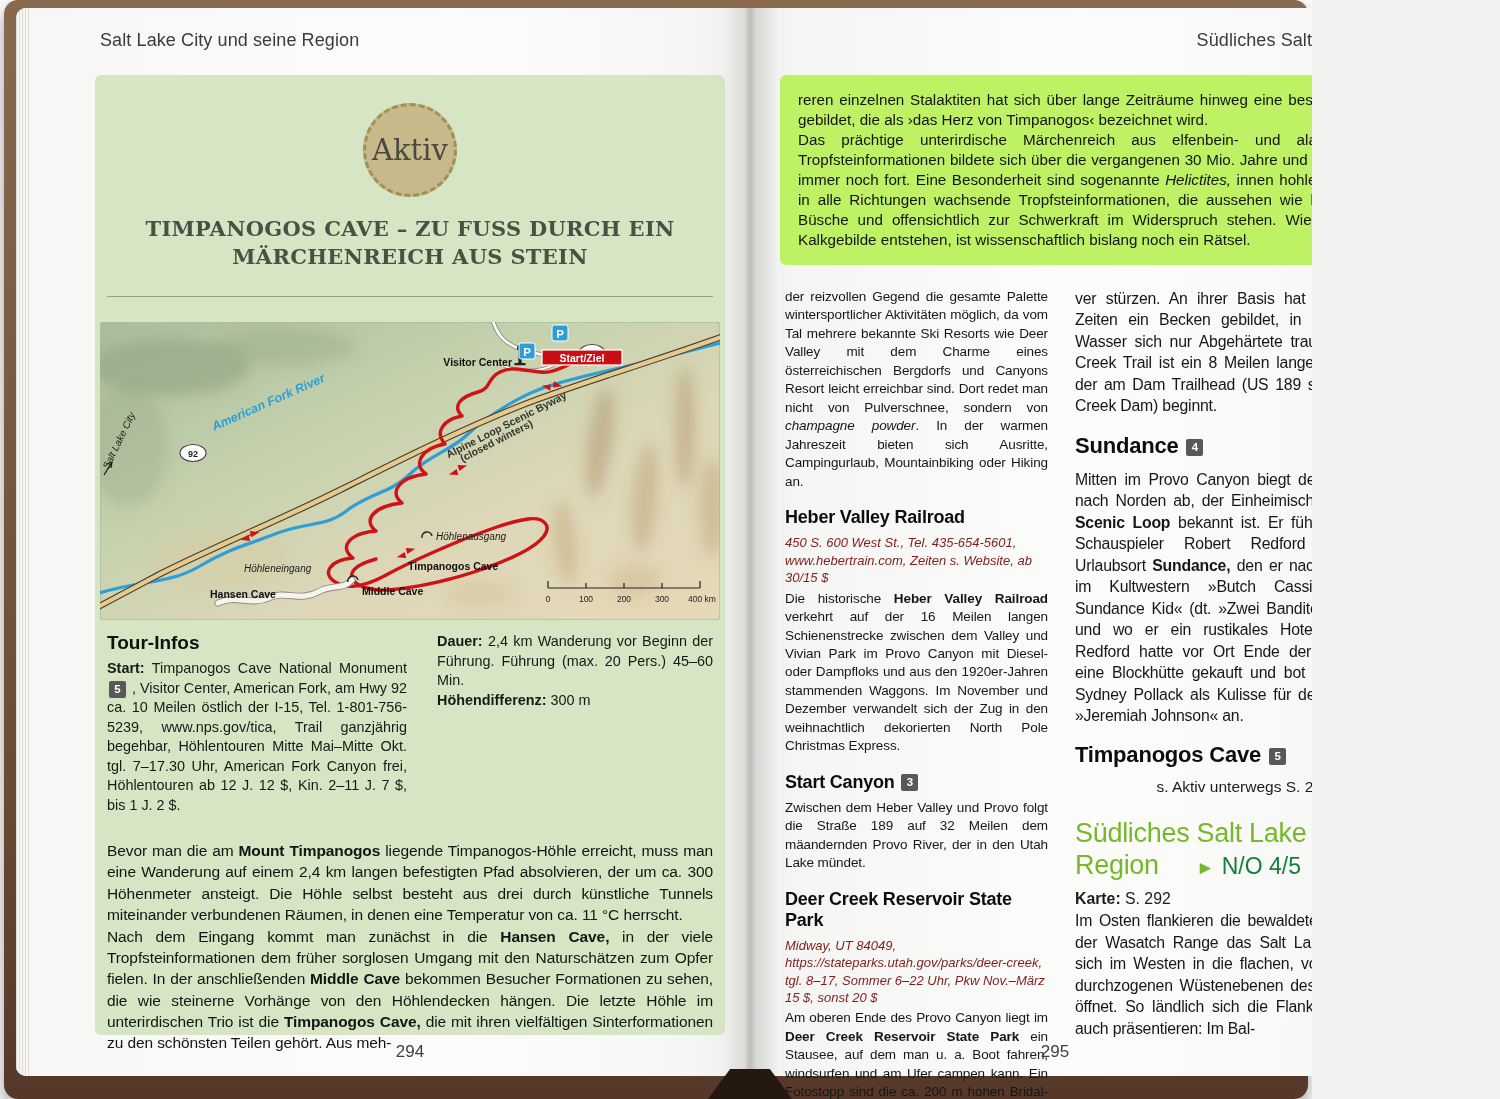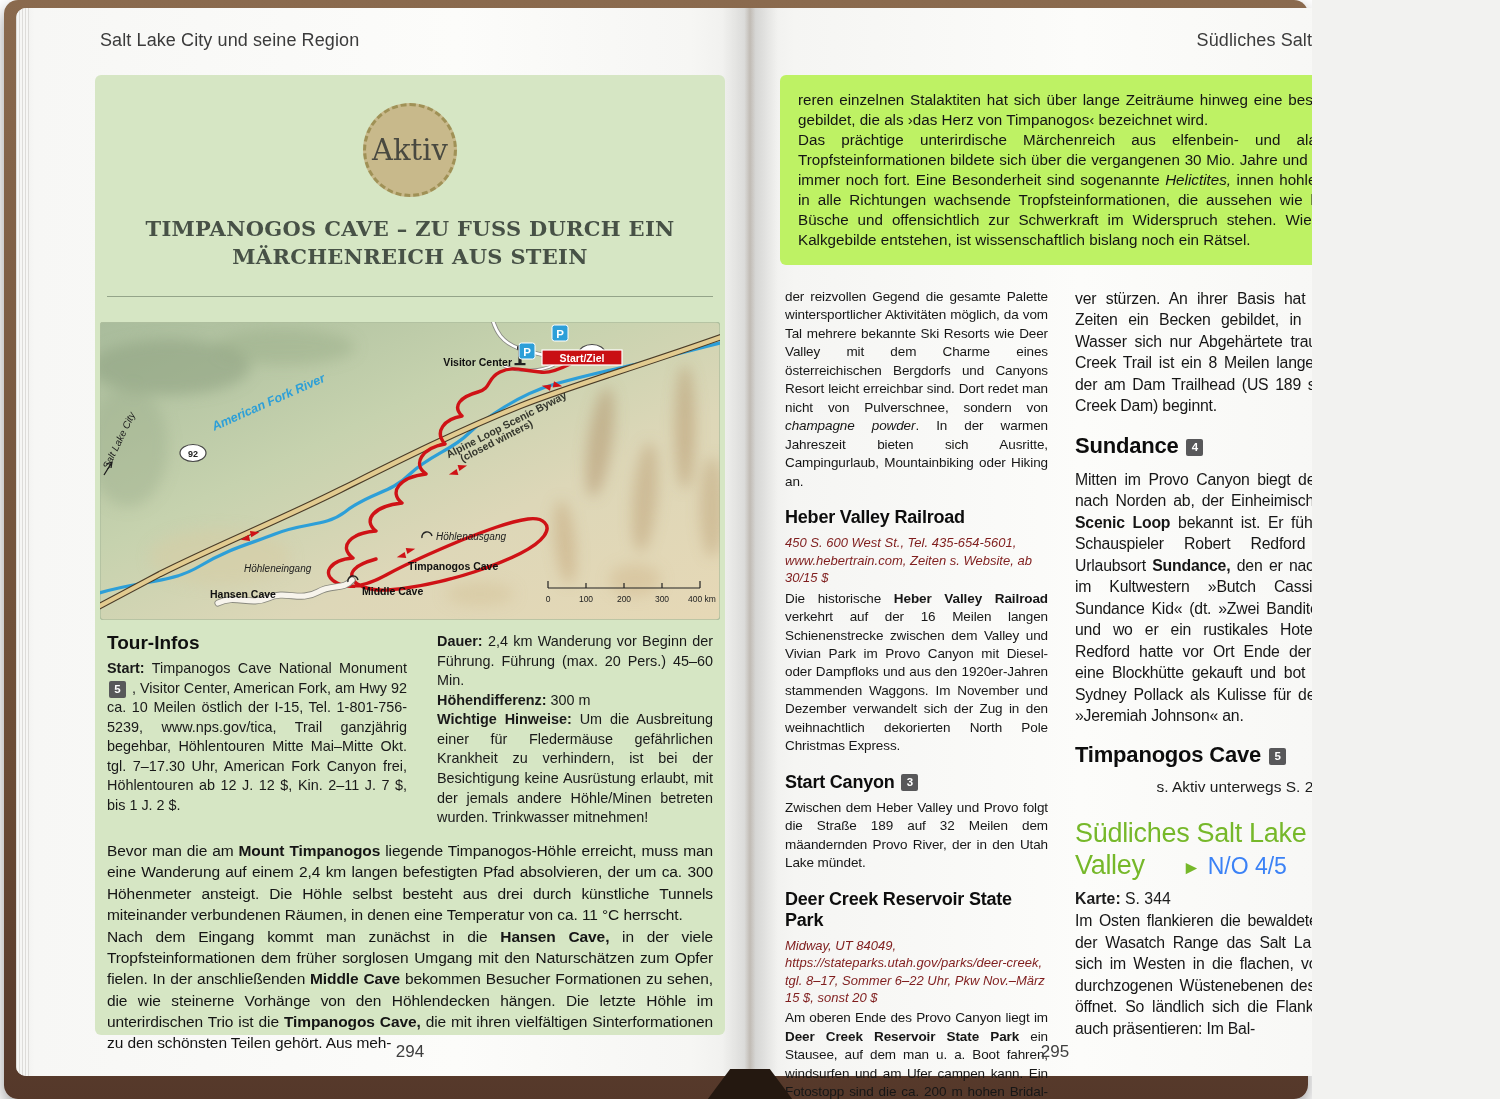--- a/index.html
+++ b/index.html
@@ -63,21 +63,21 @@
   .rcol1 h3{margin:16px 0 6px;font-size:18px;color:#0d0d0d;letter-spacing:-.2px;}
   .rcol2 h3.bigh{margin:16px 0 10px;font-size:22px;color:#0d0d0d;letter-spacing:-.2px;}
   .contact{font-style:italic;font-size:13px;line-height:1.34;margin:0 0 3px;color:#7f1d1d;}
   .nb{display:inline-block;min-width:17px;height:17px;background:#58585a;color:#fff;
       font-size:11.5px;line-height:17px;text-align:center;border-radius:2px;font-weight:bold;
       vertical-align:2px;padding:0 2px;box-sizing:border-box;margin:0 2px;}
   .tour .nb,.panel .nb{vertical-align:0;}
   .refline{font-size:15.5px;margin:0 0 4px;text-align:center;}
   .region-title{margin:22px 0 8px;font-size:27px;line-height:1.18;color:#76b82a;font-weight:400;letter-spacing:-.3px;}
   .region-title .arrow{color:#76b82a;font-size:19px;margin-left:30px;}
-  .region-title .grid{color:#3b82f6;font-size:23px;letter-spacing:0;text-align:right;}
+  .region-title .grid{color:#15803d;font-size:23px;letter-spacing:0;text-align:right;}
   .mapref{font-size:15.8px;margin:0 0 2px;}
 
   
   svg text{font-family:"Liberation Sans",sans-serif;}
 </style>
 </head>
 <body>
 
 <div class="book">
   <div class="cover"></div>
@@ -212,21 +212,20 @@
     </div>
 
     <div class="tour">
       <div class="tcol1">
         <h2>Tour-Infos</h2>
         <p><span style="font-weight: bold;">Start:</span><span> Timpanogos Cave National Monument </span><span class="nb">5</span><span> , Visitor Center, American Fork, am Hwy 92 ca. 10 Meilen östlich der I-15, Tel. 1-801-756-5239, www.nps.gov/tica, Trail ganzjährig begehbar, Höhlentouren Mitte Mai–Mitte Okt. tgl. 7–17.30 Uhr, American Fork Canyon frei, Höhlentouren ab 12 J. 12 $, Kin. 2–11 J. 7 $, bis 1 J. 2 $.</span></p>
       </div>
       <div class="tcol2">
         <p><span style="font-weight: bold;">Dauer:</span><span> 2,4 km Wanderung vor Beginn der Führung. Führung (max. 20 Pers.) 45–60 Min.</span></p>
         <p><span style="font-weight: bold;">Höhendifferenz:</span><span> 300 m</span></p>
-        <p><span style="font-weight: bold;">Wichtige Hinweise:</span><span> Um die Ausbreitung einer für Fledermäuse gefährlichen Krankheit zu verhindern, ist bei der Besichtigung keine Ausrüstung erlaubt, mit der jemals andere Höhle/Minen betreten wurden. Trinkwasser mitnehmen!</span></p>
       </div>
     </div>
 
     <div class="panel-body">
       <p><span>Bevor man die am </span><span style="font-weight: bold;">Mount Timpanogos</span><span> liegende Timpanogos-Höhle erreicht, muss man eine Wanderung auf einem 2,4 km langen befestigten Pfad absolvieren, der um ca. 300 Höhenmeter ansteigt. Die Höhle selbst besteht aus drei durch künstliche Tunnels miteinander verbundenen Räumen, in denen eine Temperatur von ca. 11 °C herrscht.</span></p>
       <p><span>Nach dem Eingang kommt man zunächst in die </span><span style="font-weight: bold;">Hansen Cave,</span><span> in der viele Tropfsteinformationen dem früher sorglosen Umgang mit den Naturschätzen zum Opfer fielen. In der anschließenden </span><span style="font-weight: bold;">Middle Cave</span><span> bekommen Besucher Formationen zu sehen, die wie steinerne Vorhänge von den Höhlendecken hängen. Die letzte Höhle im unterirdischen Trio ist die </span><span style="font-weight: bold;">Timpanogos Cave,</span><span> die mit ihren vielfältigen Sinterformationen zu den schönsten Teilen gehört. Aus meh-</span></p>
     </div>
   </div>
 
   <div class="folio folio-left">294</div>
@@ -266,24 +265,24 @@
     <p class="bodytxt"><span>Mitten im Provo Canyon biegt der Highway 92 nach Norden ab, der Einheimischen als </span><span style="font-weight: bold;">Alpine Scenic Loop</span><span> bekannt ist. Er führt in den vom Schauspieler Robert Redford gegründeten Urlaubsort </span><span style="font-weight: bold;">Sundance,</span><span> den er nach seiner Rolle im Kultwestern »Butch Cassidy and the Sundance Kid« (dt. »Zwei Banditen«) benannte und wo er ein rustikales Hotel bauen ließ. Redford hatte vor Ort Ende der 1960er-Jahre eine Blockhütte gekauft und bot sein Anwesen Sydney Pollack als Kulisse für dessen Western »Jeremiah Johnson« an.</span></p>
 
     <h3 class="bigh">
       <span>Timpanogos Cave</span>
       <span class="nb">5</span>
     </h3>
     <p class="refline">s. Aktiv unterwegs S. 294</p>
 
     <div class="region-title">
       <span>Südliches Salt Lake</span><br>
-      <span>Valley</span>
+      <span>Region</span>
       <span class="arrow">►</span>
       <span class="grid">N/O 4/5</span>
     </div>
-    <p class="mapref"><span style="font-weight: bold;">Karte:</span><span> S. 344</span></p>
+    <p class="mapref"><span style="font-weight: bold;">Karte:</span><span> S. 292</span></p>
     <p class="bodytxt"><span>Im Osten flankieren die bewaldeten Höhenzüge der Wasatch Range das Salt Lake Valley, das sich im Westen in die flachen, von Bergrücken durchzogenen Wüstenebenen des </span><span style="font-weight: bold;">Basis Basin</span><span> öffnet. So ländlich sich die Flanken des Valley auch präsentieren: Im Bal-</span></p>
   </div>
 
   <div class="folio folio-right">295</div>
 
   <div class="spine-wedge"></div>
 </div>
 
 </body></html>

